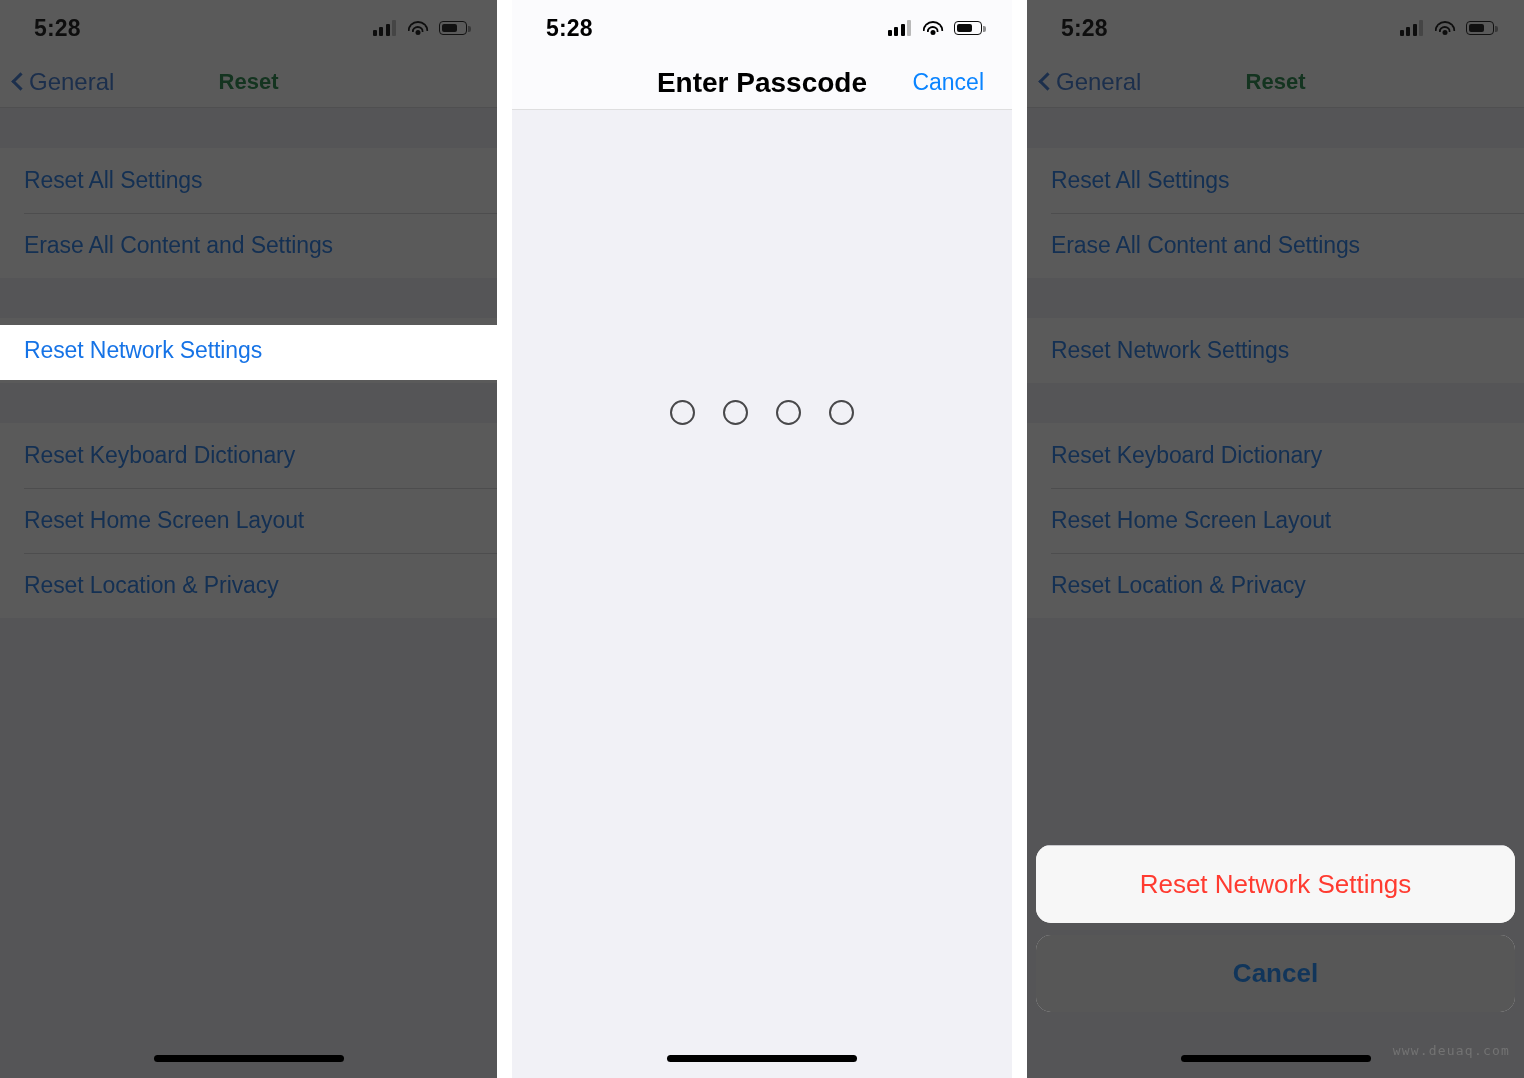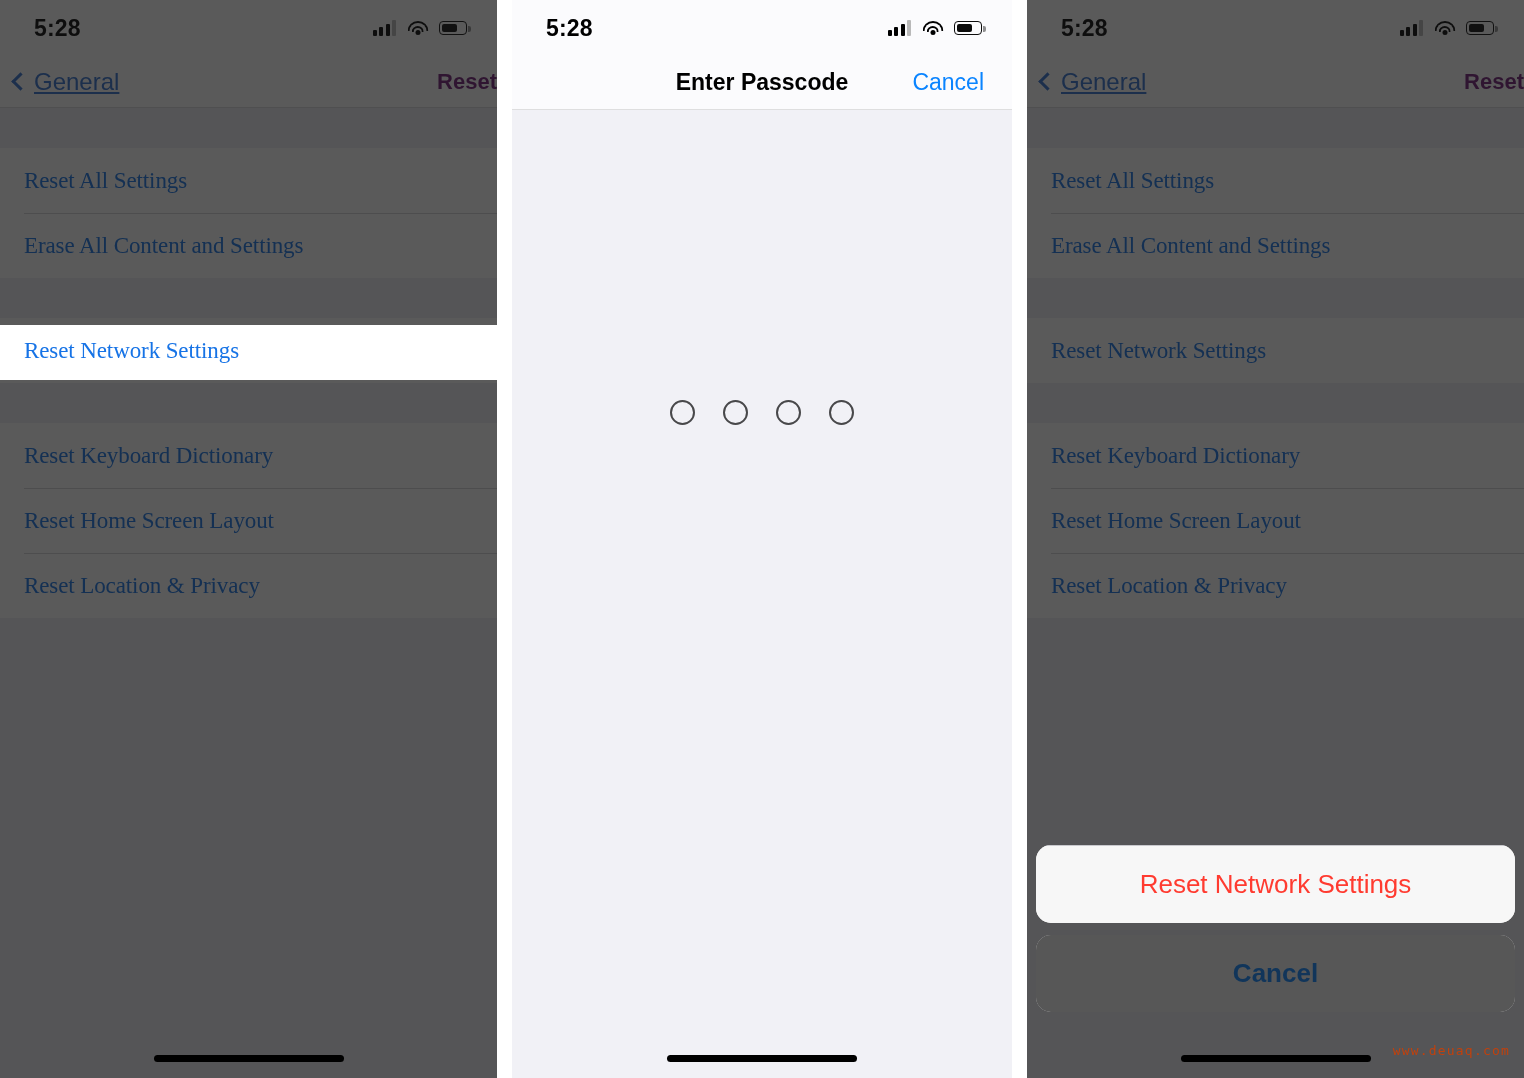--- a/index.html
+++ b/index.html
@@ -45,30 +45,30 @@
   .batt .fill { position:absolute; top:1.6px; left:1.6px; bottom:1.6px; width:60%;
                 background:#000; border-radius:2px; }
   .batt .cap { position:absolute; right:-4.5px; top:4px; width:2.6px; height:6px;
                background:#000; border-radius:0 2px 2px 0; opacity:.45; }
 
   
   .navbar {
     position:relative; height:52px; display:flex; align-items:center;
     border-bottom:1px solid #d9d9dd; background:#fff;
   }
-  .nav-back { display:flex; align-items:center; gap:5px; padding-left:14px;
-              color:#2f6fd0; font-size:24px; cursor:pointer;text-decoration:underline; }
+  .nav-back { display:flex; align-items:center; padding-left:14px;
+              color:#2f6fd0; font-size:24px; cursor:pointer; }
   .chevron-left { width:13px; height:13px; border-left:3.4px solid currentColor;
                   border-bottom:3.4px solid currentColor; transform:rotate(45deg);
                   margin-right:2px; }
-  .nav-title { position:absolute; left:0; right:0; text-align:right;
-               font-size:22px; font-weight:700; color:#701a75; pointer-events:none; }
-
-  
-  .list-bg { background:#000000;font-family:Liberation Serif, serif; }
+  .nav-title { position:absolute; left:0; right:0; text-align:center;
+               font-size:22px; font-weight:700; color:#15803d; pointer-events:none; }
+
+  
+  .list-bg { background:#000000; }
   .gap { height:40px; background:#efeff4; }
   .group { background:#ffffff; }
   .row { position:relative; height:65px; display:flex; align-items:center;
          padding-left:24px; background:#ffffff; cursor:pointer; }
   .row .label { font-size:23px; color:#1673e6; letter-spacing:-.1px; }
   .row + .row::before { content:""; position:absolute; top:0; left:24px; right:0;
                         height:1px; background:#d4d4d8; }
   .filler { flex:1 1 auto; background:#efeff4; }
 
   
@@ -78,21 +78,21 @@
   
   .home-indicator { position:absolute; bottom:16px; left:50%;
                     transform:translateX(-50%); width:190px; height:7px;
                     background:#000; border-radius:4px; z-index:60; }
 
   
   .pc-screen { position:absolute; inset:0; background:#f2f2f7; }
   .pc-navbar { position:relative; height:54px; display:flex; align-items:center;
                justify-content:center; background:#fbfbfd;
                border-bottom:1px solid #dededf; }
-  .pc-title { font-size:23px; font-weight:700; color:#000; }
+  .pc-title { font-size:28px; font-weight:700; color:#000; }
   .pc-cancel { position:absolute; right:28px; font-size:23px; color:#0a84ff;
                cursor:pointer; }
   .pc-body { position:absolute; top:110px; left:0; right:0; bottom:0;
              background:#f1f1f6; }
   .pc-prompt { position:absolute; top:228px; left:0; right:0; text-align:center;
                font-size:24px; color:#000; }
   .pc-dots { position:absolute; top:290px; left:0; right:0;
              display:flex; justify-content:center; gap:28px; }
   .pc-dot { width:25px; height:25px; border:2.4px solid #48484a; border-radius:50%;
             background:transparent; }
@@ -110,21 +110,21 @@
   .sheet-cancel { margin-top:12px; height:77px; border-radius:15px;
                   background:rgba(252,252,252,.95);
                   display:flex; align-items:center; justify-content:center;
                   font-size:26px; font-weight:700; color:#0a84ff; cursor:pointer; }
   
   .sheet-dim { position:absolute; inset:0; background:rgba(20,20,20,.70);
                border-radius:15px; pointer-events:none; }
 
   
   .watermark { position:absolute; right:14px; bottom:20px; font-size:13px;
-               color:#c2410c; letter-spacing:1.2px; z-index:80;
+               color:#737373; letter-spacing:1.2px; z-index:80;
                font-family:"DejaVu Sans Mono", monospace; }
 </style>
 </head>
 <body>
 
 <div class="stage">
 
   <div class="panel" id="panel-1">
     <div class="screen">
 

